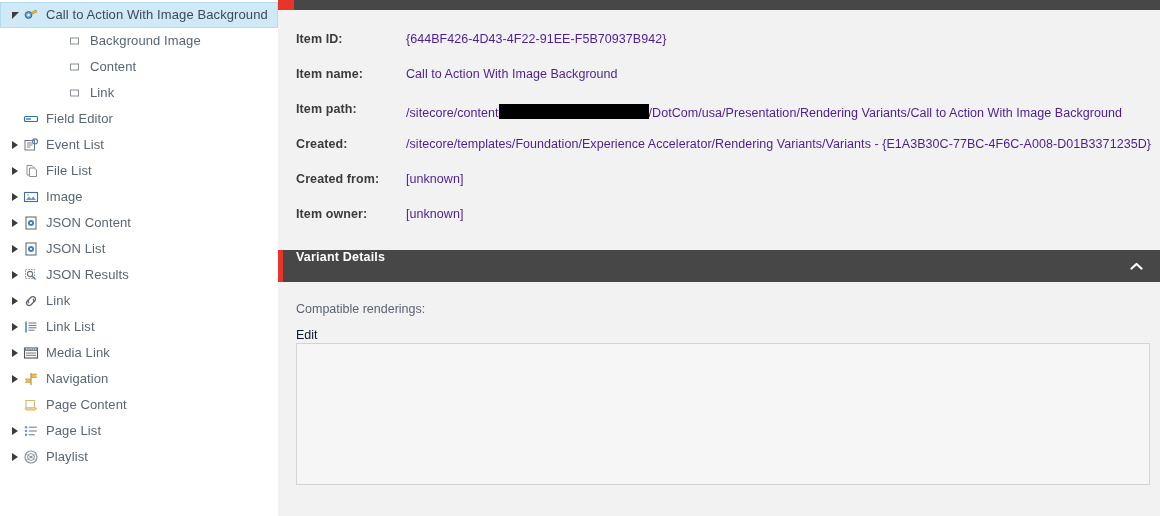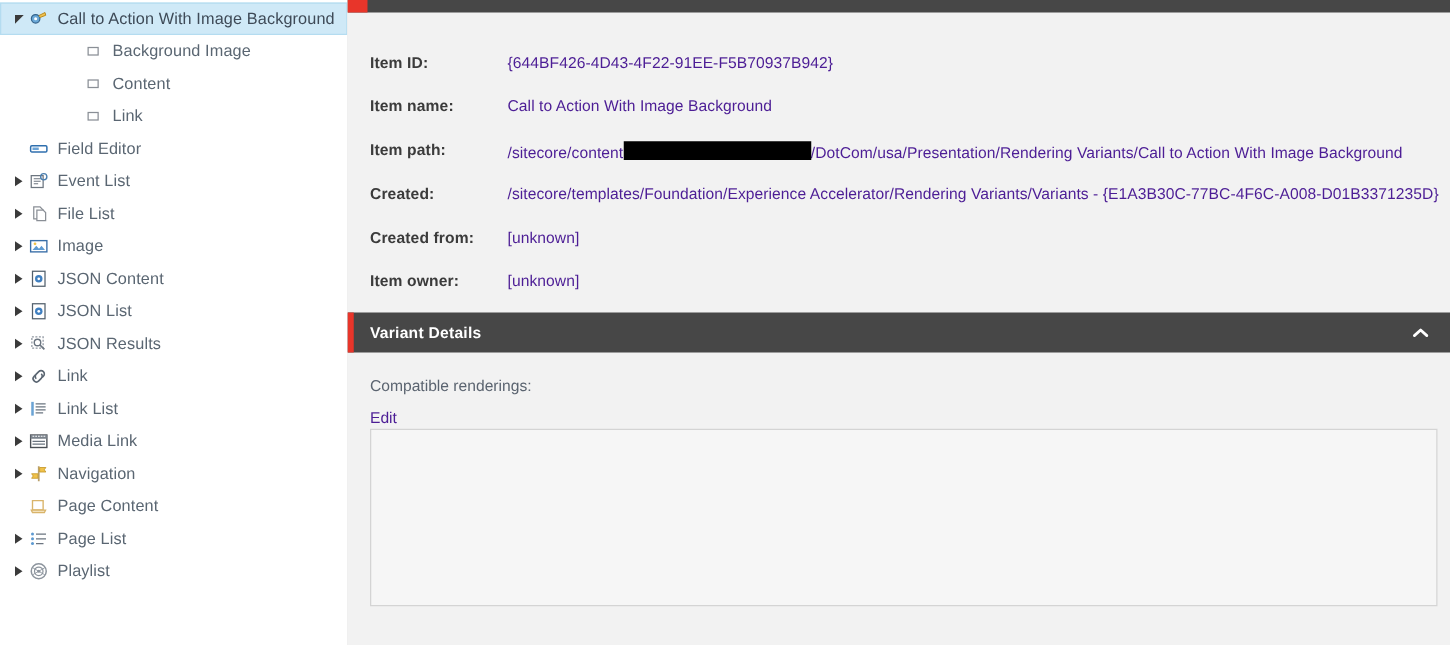--- a/index.html
+++ b/index.html
@@ -143,21 +143,21 @@
 
   .fields {
     position: absolute;
     top: 10px;
     left: 0; right: 0;
     padding-top: 22px;
   }
 
   .field-row {
     display: flex;
-    align-items: center;
+    align-items: flex-start;
     height: 35px;
     padding-left: 18px;
   }
   .field-label {
     flex: 0 0 110px;
     font-size: 12.5px;
     font-weight: bold;
     color: #3b3b3b;
     letter-spacing: .1px;
   }
@@ -178,21 +178,21 @@
     position: relative;
     top: 2px;
   }
 
   
   .section-header {
     position: relative;
     height: 32px;
     background: #474747;
     display: flex;
-    align-items: center;
+    align-items: flex-start;
     margin-top: 8px;
   }
   .section-header .accent {
     position: absolute;
     left: 0; top: 0;
     width: 5px;
     height: 32px;
     background: #e8352a;
   }
   .section-title {
@@ -216,21 +216,21 @@
   .section-body {
     padding: 20px 0 0 18px;
   }
   .sub-label {
     font-size: 12.5px;
     color: #5b6470;
     margin-bottom: 9px;
   }
   .edit-link {
     font-size: 12.5px;
-    color: #4c1d95;
+    color: #0f172a;
     text-decoration: none;
     display: inline-block;
     cursor: pointer;
   }
   .listbox {
     height: 142px;
     background: #f6f6f6;
     border: 1px solid #d4d4d4;
     box-sizing: border-box;
     margin-right: 10px;

